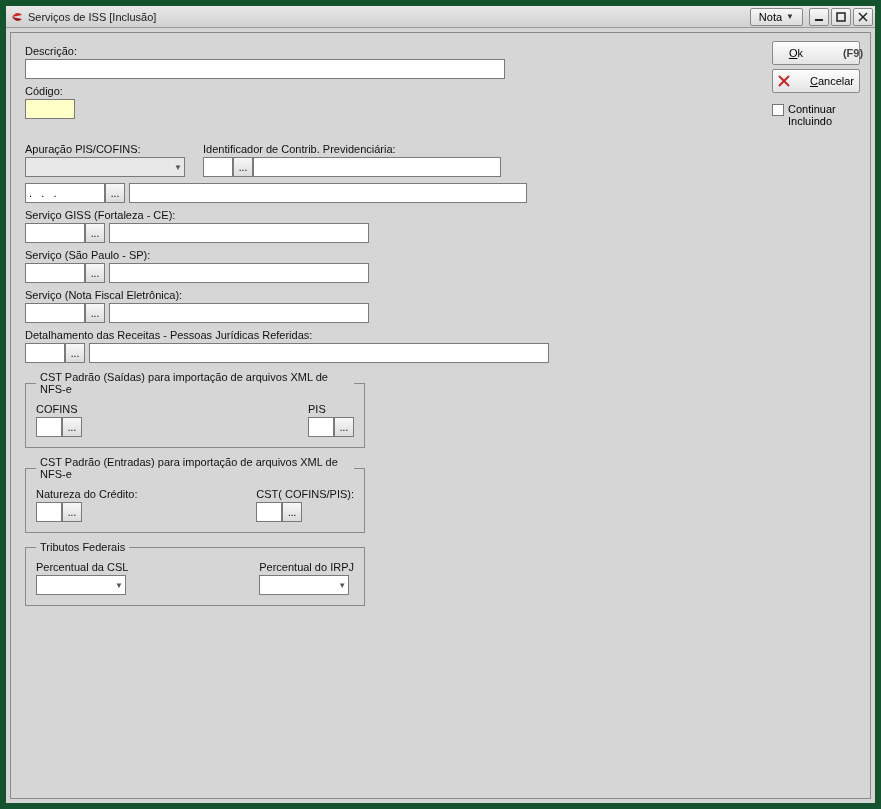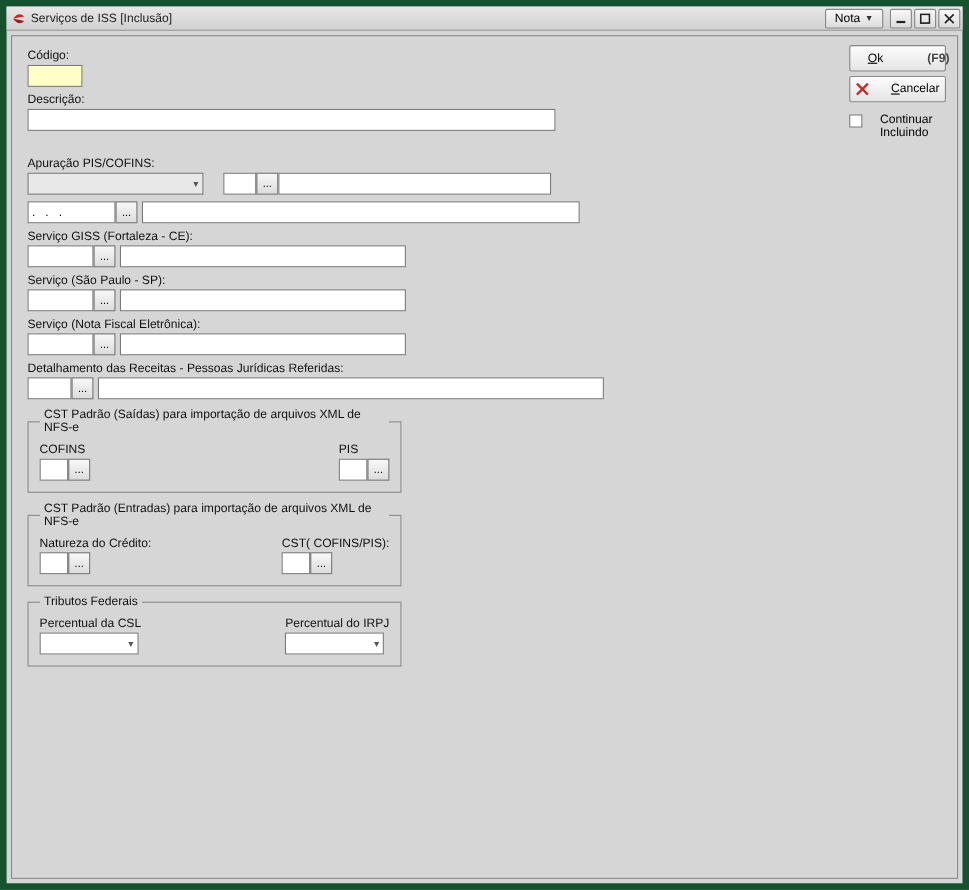--- a/index.html
+++ b/index.html
@@ -64,21 +64,21 @@
   }
   .btn {
     height:24px;
     background:linear-gradient(#fdfdfd,#e4e4e4);
     border:1px solid #8a8a8a; border-radius:2px;
     display:flex; align-items:center; justify-content:center;
     gap:20px; cursor:pointer; font-size:11px;
   }
   .btn .underline { text-decoration: underline; }
   .btn .hint { margin-left:20px; color:#444;font-weight:bold; }
-  .check-row { display:flex; align-items:flex-start; gap:16px; margin-top:6px; font-size:11px; }
+  .check-row { display:flex; align-items:flex-start; gap:4px; margin-top:6px; font-size:11px; }
   .chk { width:12px; height:12px; border:1px solid #777; background:#fff; margin-top:1px; }
   
   .form-area { width: 560px; }
   .lbl { color:#111; margin-bottom:2px; display:block; }
   .row { margin-bottom:6px; }
   .inp {
     height:20px; border:1px solid #7a7a7a; background:#fff;
     padding:0 3px; font-size:11px;
   }
   .highlight { background:#ffffc8; }
@@ -166,38 +166,39 @@
           <div class="chk"></div>
           <div>
             <span>Continuar</span><br>
             <span>Incluindo</span>
           </div>
         </div>
       </div>
 
       <div class="form-area">
         <div class="row">
+          <span class="lbl">Descrição:</span>
+          <input class="inp" style="width: 480px;">
+        </div>
+
+        <div class="row">
           <span class="lbl">Código:</span>
           <input class="inp highlight" style="width: 50px;">
-        </div>
-
-        <div class="row">
-          <span class="lbl">Descrição:</span>
-          <input class="inp" style="width: 480px;">
         </div>
 
         <div class="row hgroup" style="gap:18px;">
           <div style="width:160px;">
             <span class="lbl">Apuração PIS/COFINS:</span>
             <div class="sel disabled-sel" style="width:160px">
               <span></span>
                 <span class="tri">▼</span>
             </div>
           </div>
           <div style="flex:1;">
+            <span class="lbl">Identificador de Contrib. Previdenciária:</span>
             <div class="pair">
               <input class="inp" style="width: 30px;">
               <div class="lookup-btn">
                   <span>...</span>
                 </div>
               <input class="inp" style="width: 248px; margin-left: 0px;">
             </div>
           </div>
         </div>
 

